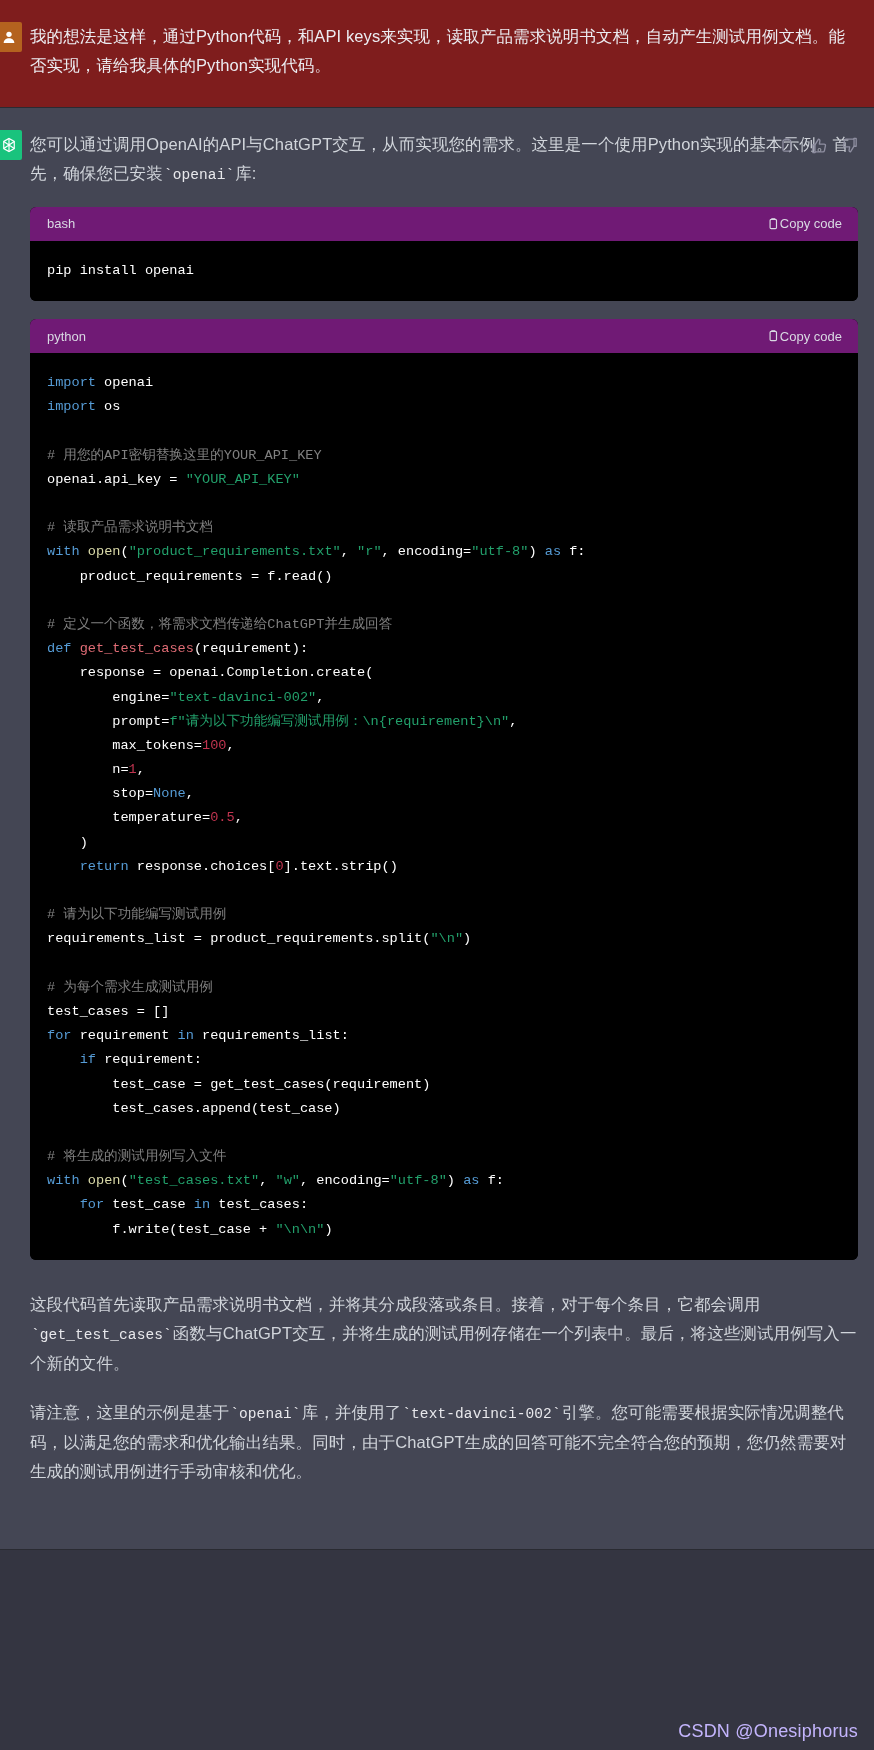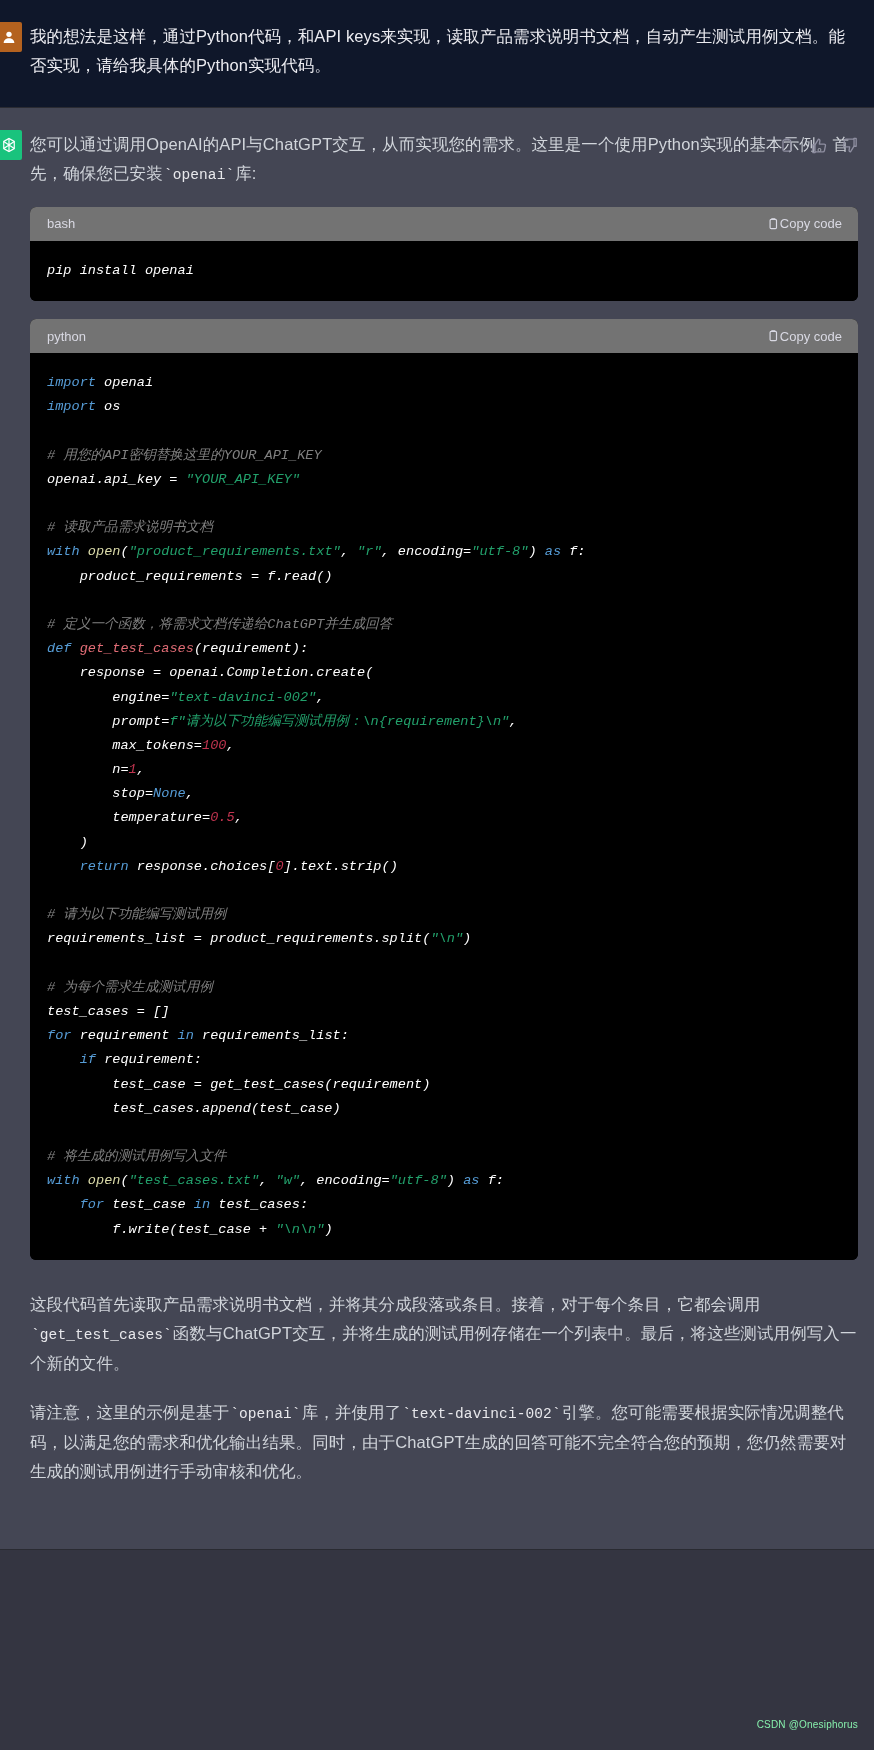--- a/index.html
+++ b/index.html
@@ -18,21 +18,21 @@
   }
 
   
   .msg {
     width: 874px;
     display: flex;
     padding: 22px 0 22px 0;
     position: relative;
   }
   .msg-user {
-    background: #0f172a;
+    background: #7f1d1d;
   }
   .msg-assistant {
     background: #444654;
     border-top: 1px solid #2a2b32;
     border-bottom: 1px solid #2a2b32;
   }
 
   .avatar-col {
     width: 30px;
     flex: 0 0 30px;
@@ -102,41 +102,40 @@
   .act-btn svg { display: block; }
 
   
   .codeblock {
     margin: 18px 0 6px 0;
     border-radius: 6px;
     overflow: hidden;
     background: #000000;
   }
   .code-head {
-    background: #737373;
+    background: #701a75;
     height: 34px;
     display: flex;
     align-items: center;
     justify-content: space-between;
     padding: 0 16px 0 17px;
     color: #d9d9e3;
     font-size: 13px;
   }
   .code-lang { color: #d9d9e3; font-size: 13px; }
   .copy-wrap {
     display: flex; align-items: center; 
     color: #d9d9e3; font-size: 13px; cursor: pointer;
   }
   .copy-wrap svg { display: block; }
 
   .code-body {
     background: #000000;
     padding: 18px 11px 18px 17px;
     overflow-x: hidden;
-    font-style: italic;
   }
   pre.code {
     font-family: "Liberation Mono", "DejaVu Sans Mono", monospace;
     font-size: 13.6px;
     line-height: 1.78;
     color: #ffffff;
     white-space: pre;
     margin: 0;
     tab-size: 4;
   }
@@ -148,23 +147,23 @@
   .t-def { color: #e06c75; }   
   .t-str { color: #22a06b; }   
   .t-com { color: #808080; }   
   .t-num { color: #c0344f; }   
   .t-pl  { color: #ffffff; }   
 
   
   .watermark {
     position: absolute;
     right: 16px;
-    bottom: 20px;
-    color: #86efac;
-    font-size: 10px;
+    bottom: 8px;
+    color: #c4b5fd;
+    font-size: 18px;
     letter-spacing: 0.2px;
   }
 
   .tail-spacer { height: 36px; }
 </style>
 </head>
 <body>
 
 <div class="msg msg-user">
   <div class="avatar-col">

